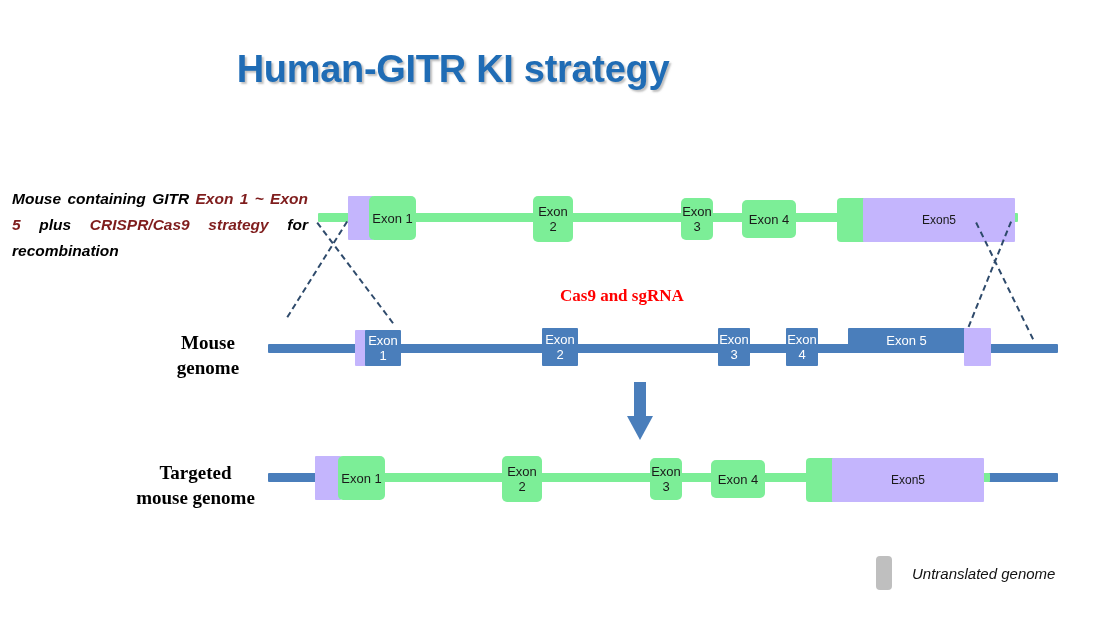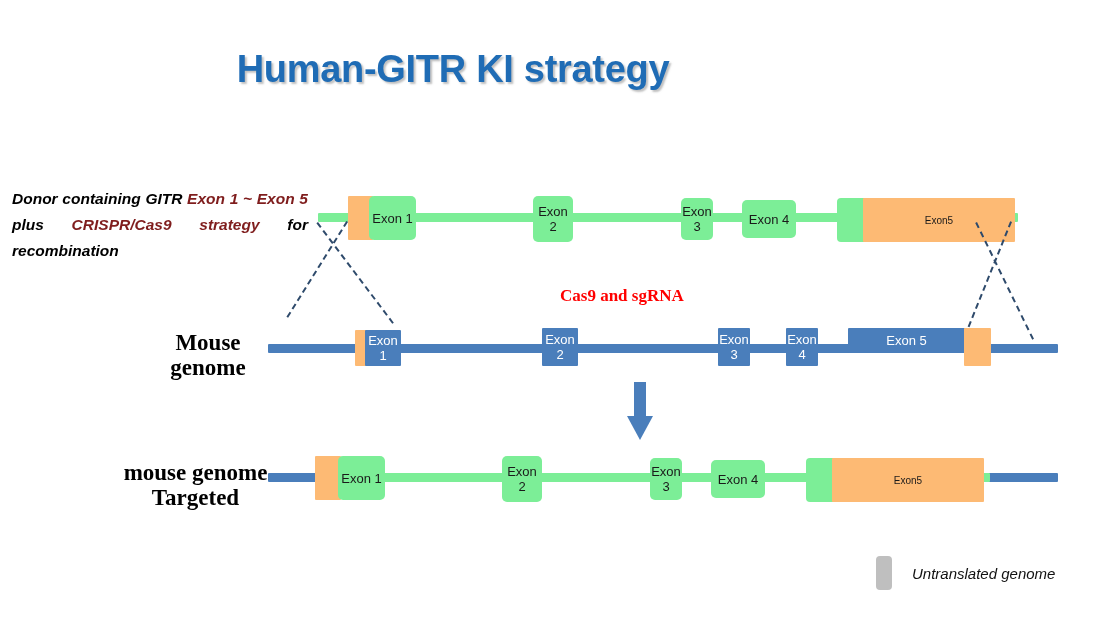--- a/index.html
+++ b/index.html
@@ -51,21 +51,21 @@
     content: "";
     display: inline-block;
     width: 100%;
   }
 
   
   .row-label {
     position: absolute;
     font-family: "Liberation Serif", serif;
     font-weight: bold;
-    font-size: 23px;
+    font-size: 19px;
     line-height: 25px;
     color: #000000;
     text-align: center;
   }
   #label-mouse-genome { left: 138px; top: 330px; width: 140px; }
   #label-targeted    { left: 108px; top: 460px; width: 175px; }
 
   
   #cas9-label {
     position: absolute;
@@ -106,27 +106,27 @@
     color: #1a1a1a;
     border-radius: 5px;
   }
   .exon-box.blue {
     background: #4A7EBB;
     color: #ffffff;
     border-radius: 1px;
   }
   .utr-box {
     position: absolute;
-    background: #fdba74;
+    background: #c4b5fd;
     box-sizing: border-box;
     display: flex;
     align-items: center;
     justify-content: center;
     font-family: "Liberation Sans", sans-serif;
-    font-size: 10px;
+    font-size: 12px;
     color: #1a1a1a;
     border-radius: 3px;
   }
   .utr-box.sharp { border-radius: 1px; }
   .plain-green {
     position: absolute;
     background: #7CEE97;
     border-radius: 4px;
   }
 
@@ -165,21 +165,21 @@
     white-space: nowrap;
   }
 </style>
 </head>
 <body>
 
 <div id="slide">
 
   <div id="title">Human-GITR KI strategy</div>
 
-  <div id="donor-caption"><span>Donor containing GITR </span><span class="red">Exon 1 ~ Exon 5</span><span> plus </span><span class="red">CRISPR/Cas9 strategy</span><span> for recombination</span></div>
+  <div id="donor-caption"><span>Mouse containing GITR </span><span class="red">Exon 1 ~ Exon 5</span><span> plus </span><span class="red">CRISPR/Cas9 strategy</span><span> for recombination</span></div>
 
   <div class="backbone green" style="left:318px; top:213px; width:700px;"></div>
 
   <div class="utr-box sharp" style="left:348px; top:196px; width:25px; height:44px;"></div>
   <div class="exon-box green" style="left:369px; top:196px; width:47px; height:44px;">Exon 1</div>
 
   <div class="exon-box green" style="left:533px; top:196px; width:40px; height:46px;">Exon 2</div>
 
   <div class="exon-box green" style="left:681px; top:198px; width:32px; height:42px;">Exon 3</div>
 
@@ -214,22 +214,22 @@
 
   <div class="exon-box blue" style="left:848px; top:328px; width:117px; height:25px;">Exon 5</div>
   <div class="utr-box sharp" style="left:964px; top:328px; width:27px; height:38px;"></div>
 
   <div id="down-arrow">
     <div class="shaft"></div>
     <div class="head"></div>
   </div>
 
   <div class="row-label" id="label-targeted">
+    <div>Targeted</div>
     <div>mouse genome</div>
-    <div>Targeted</div>
   </div>
 
   <div class="backbone blue" style="left:268px; top:473px; width:52px;"></div>
   <div class="backbone blue" style="left:985px; top:473px; width:73px;"></div>
 
   <div class="backbone green" style="left:315px; top:473px; width:675px;"></div>
 
   <div class="utr-box sharp" style="left:315px; top:456px; width:26px; height:44px;"></div>
   <div class="exon-box green" style="left:338px; top:456px; width:47px; height:44px;">Exon 1</div>
 

